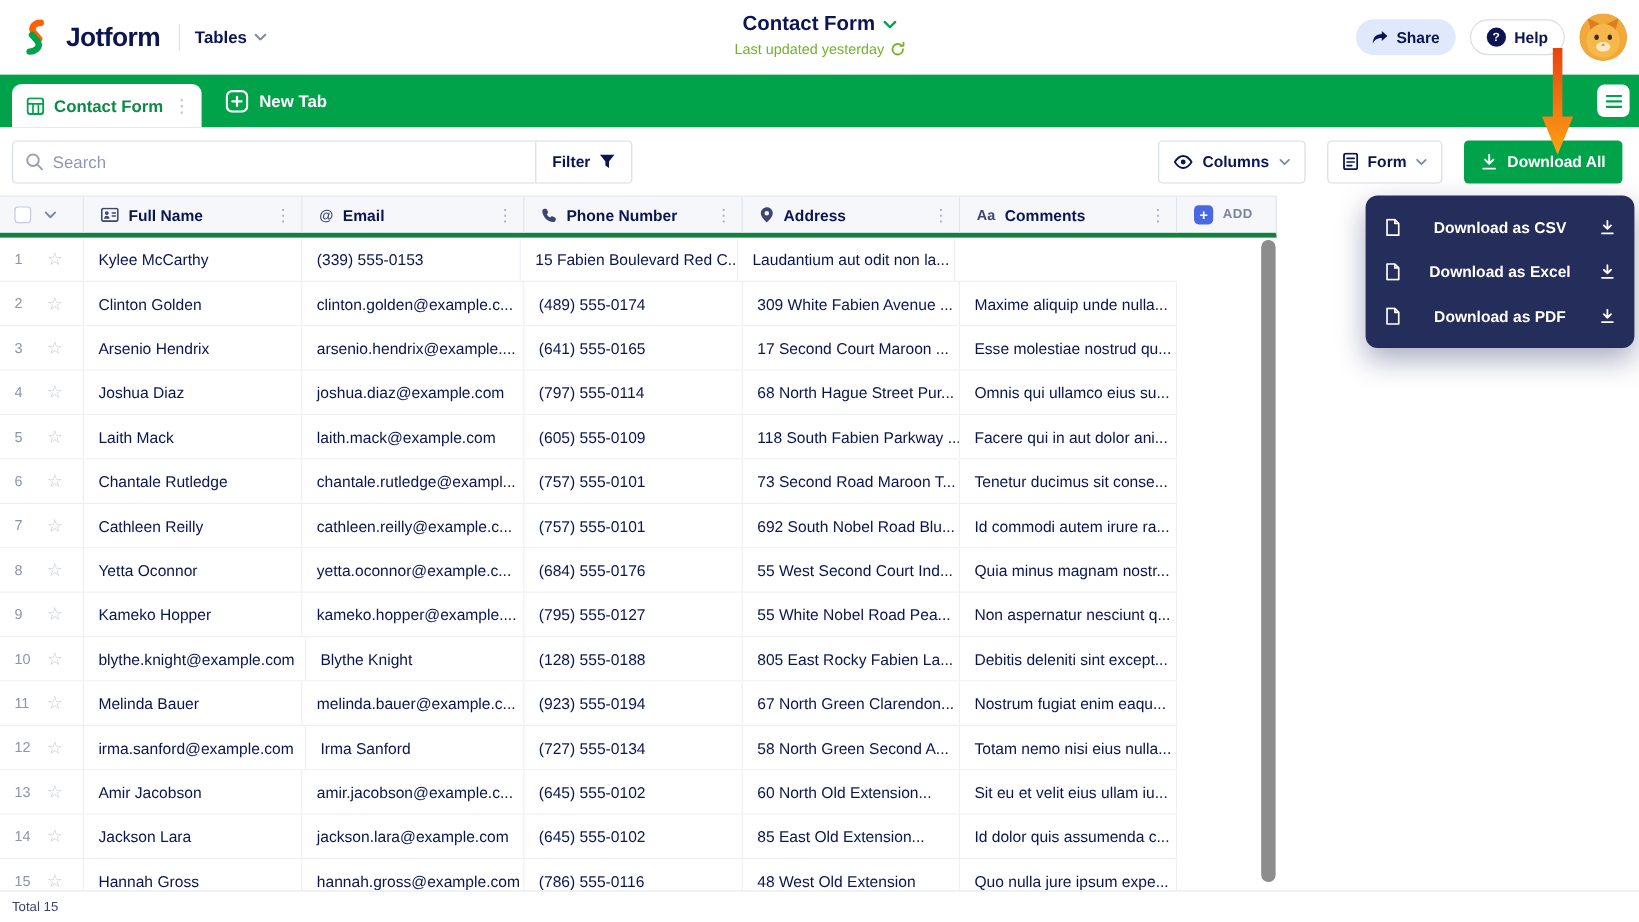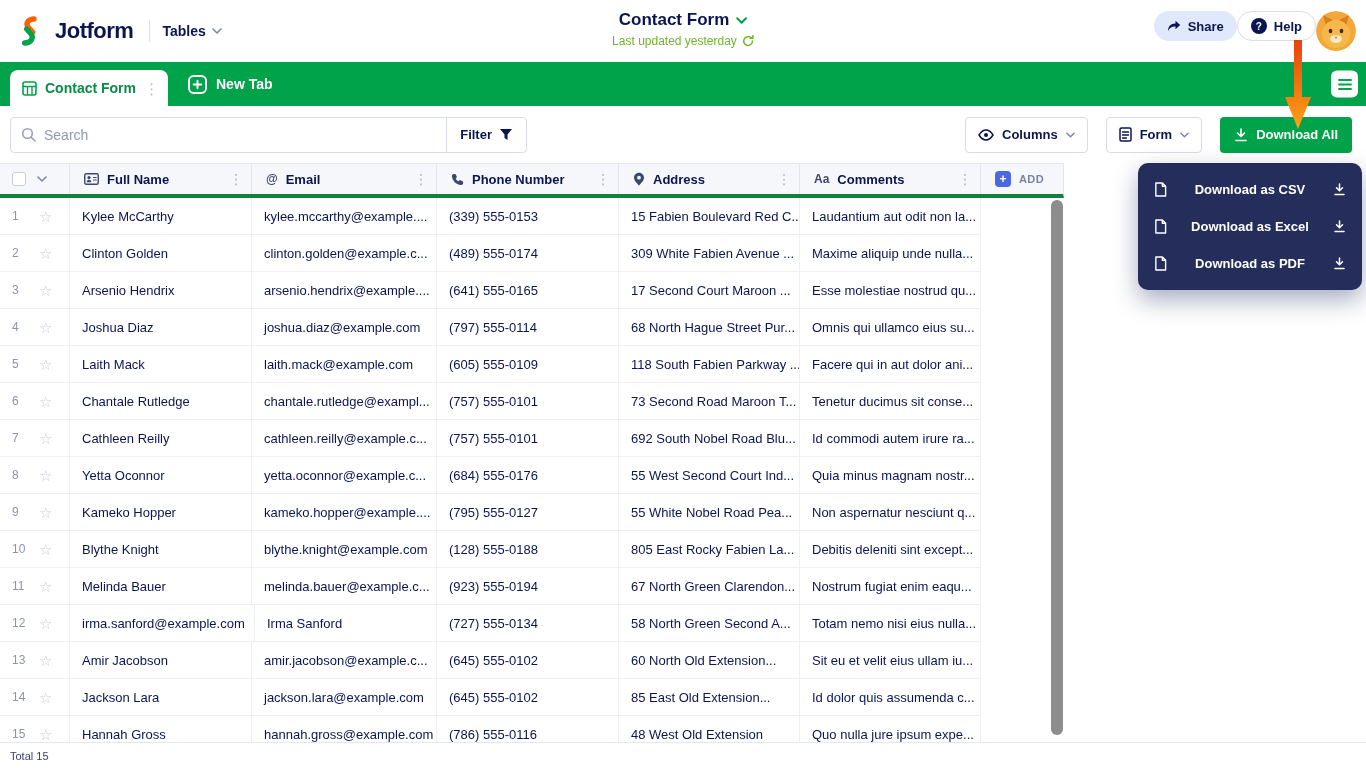--- a/index.html
+++ b/index.html
@@ -11,21 +11,21 @@
   .topbar { position: absolute; top: 0; left: 0; right: 0; height: 62px; background: #fff; display: flex; align-items: center; z-index: 30; }
   .brand { display: flex; align-items: center; gap: 9px; padding-left: 14px; }
   .logo-text { font-size: 22px; font-weight: 800; letter-spacing: -0.5px; color: #0a1551; }
   .hdivider { width: 1px; height: 22px; background: #dfe2ec; margin: 0 12px 0 16px; }
   .tables-btn { display: flex; align-items: center; gap: 6px; font-size: 14px; font-weight: 600; color: #0a1551; cursor: pointer; }
   .chev { color: #7d84a8; display: flex; }
   .center-title { position: absolute; left: 50%; top: 10px; transform: translateX(-50%); text-align: center; }
   .title-row { display: flex; align-items: center; justify-content: center; gap: 7px; }
   .page-title { font-size: 17px; font-weight: 700; color: #0a1551; white-space: nowrap; }
   .subtitle-row { display: flex; align-items: center; justify-content: center; gap: 5px; margin-top: 4px; font-size: 12px; color: #71b32d; }
-  .top-right { position: absolute; right: 10px; top: 11px; display: flex; align-items: flex-start; gap: 0; }
+  .top-right { position: absolute; right: 10px; top: 11px; display: flex; align-items: center; gap: 12px; }
   .pill { height: 30px; border-radius: 16px; display: flex; align-items: center; gap: 7px; padding: 0 13px; font-size: 13px; font-weight: 600; color: #0a1551; cursor: pointer; }
   .share-pill { background: #dfe9fb; }
   .help-pill { background: #fff; border: 1px solid #d9dde8; }
   .help-q { width: 16px; height: 16px; border-radius: 50%; background: #0a1551; color: #fff; font-size: 10px; font-weight: 700; display: flex; align-items: center; justify-content: center; }
   .avatar { width: 40px; height: 40px; border-radius: 50%; overflow: hidden; cursor: pointer; }
 
   
   .greenbar { position: absolute; top: 62px; left: 0; right: 0; height: 44px; background: #00a34a; display: flex; align-items: flex-end; z-index: 25; }
   .tab-active { margin-left: 10px; height: 36px; background: #fff; border-radius: 8px 8px 0 0; display: flex; align-items: center; gap: 8px; padding: 0 9px 0 12px; cursor: pointer; }
   .tab-label { font-size: 14px; font-weight: 700; color: #0a8c46; white-space: nowrap; }
@@ -303,21 +303,20 @@
     </div>
   </div>
 
   <div class="tbody">
   <div class="trow">
     <div class="cell sel-cell">
       <span class="rownum">1</span>
       <span class="star">☆</span>
     </div>
     <div class="cell w1">Kylee McCarthy</div>
-    <div class="cell w2">kylee.mccarthy@example....</div>
     <div class="cell w3">(339) 555-0153</div>
     <div class="cell w4">15 Fabien Boulevard Red C...</div>
     <div class="cell w5">Laudantium aut odit non la...</div>
   </div>
 
   <div class="trow">
     <div class="cell sel-cell">
       <span class="rownum">2</span>
       <span class="star">☆</span>
     </div>
@@ -410,22 +409,22 @@
     <div class="cell w3">(795) 555-0127</div>
     <div class="cell w4">55 White Nobel Road Pea...</div>
     <div class="cell w5">Non aspernatur nesciunt q...</div>
   </div>
 
   <div class="trow">
     <div class="cell sel-cell">
       <span class="rownum">10</span>
       <span class="star">☆</span>
     </div>
+    <div class="cell w2">blythe.knight@example.com</div>
     <div class="cell w1">Blythe Knight</div>
-    <div class="cell w2">blythe.knight@example.com</div>
     <div class="cell w3">(128) 555-0188</div>
     <div class="cell w4">805 East Rocky Fabien La...</div>
     <div class="cell w5">Debitis deleniti sint except...</div>
   </div>
 
   <div class="trow">
     <div class="cell sel-cell">
       <span class="rownum">11</span>
       <span class="star">☆</span>
     </div>

